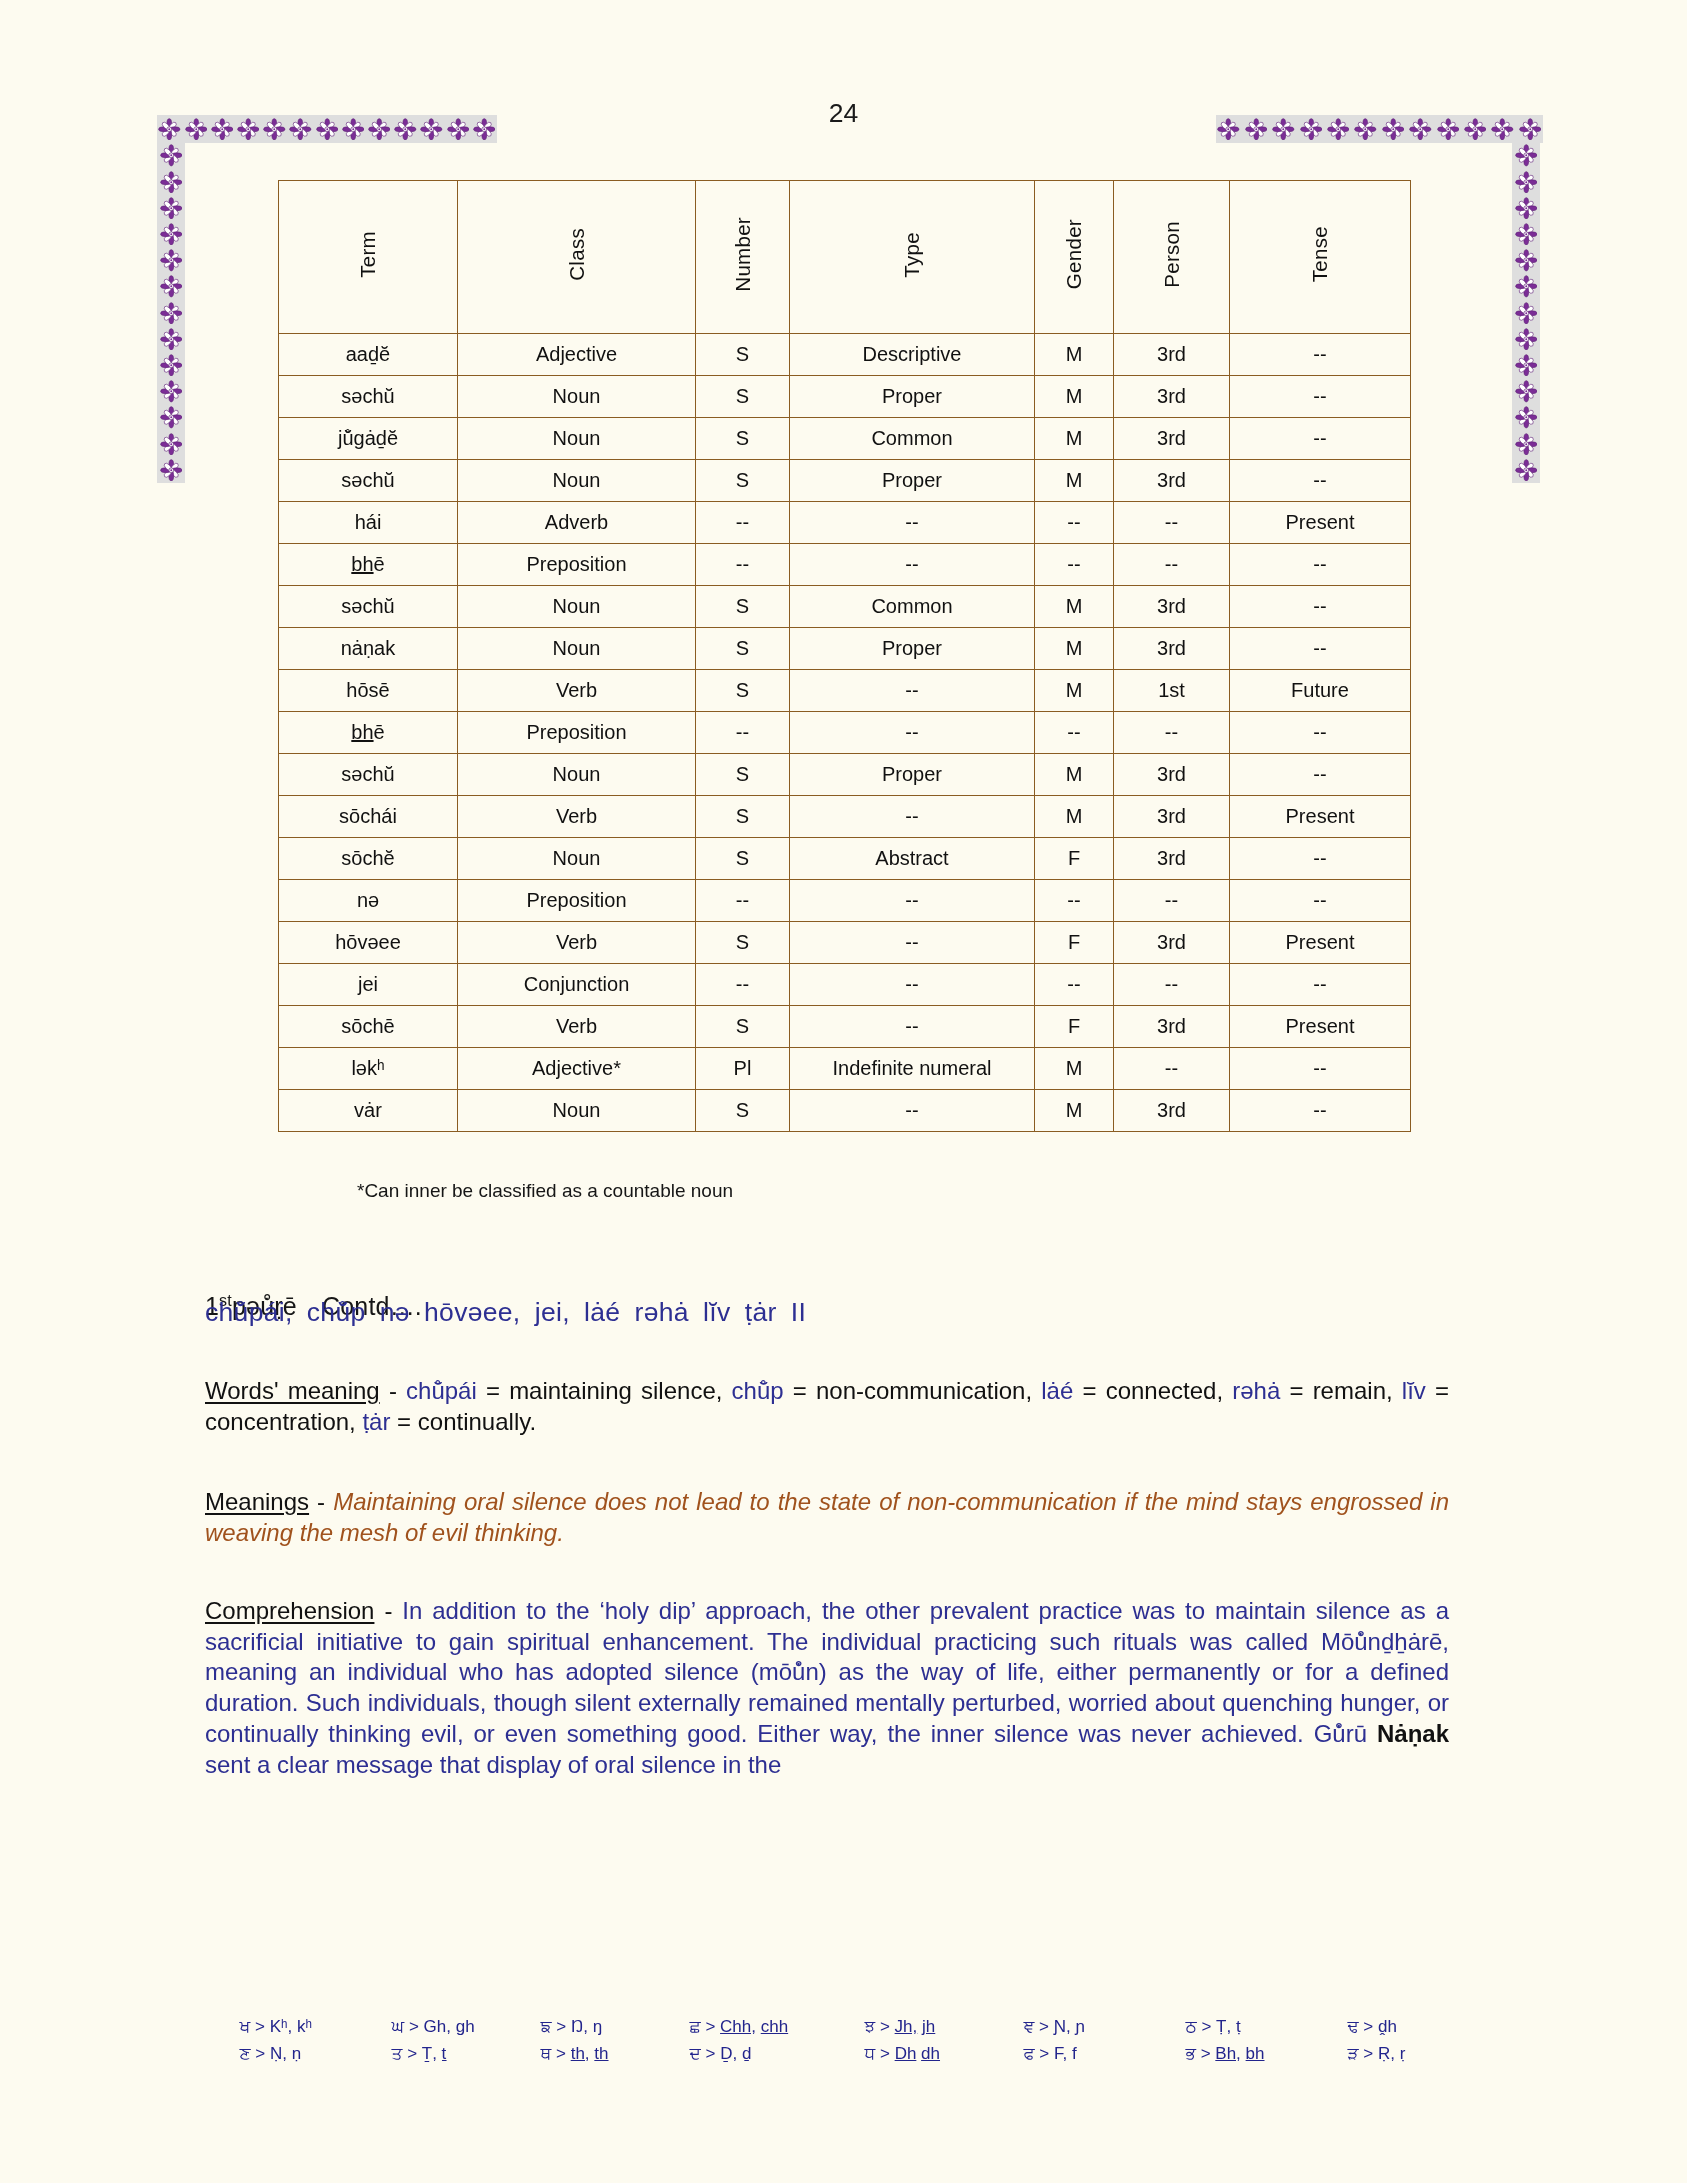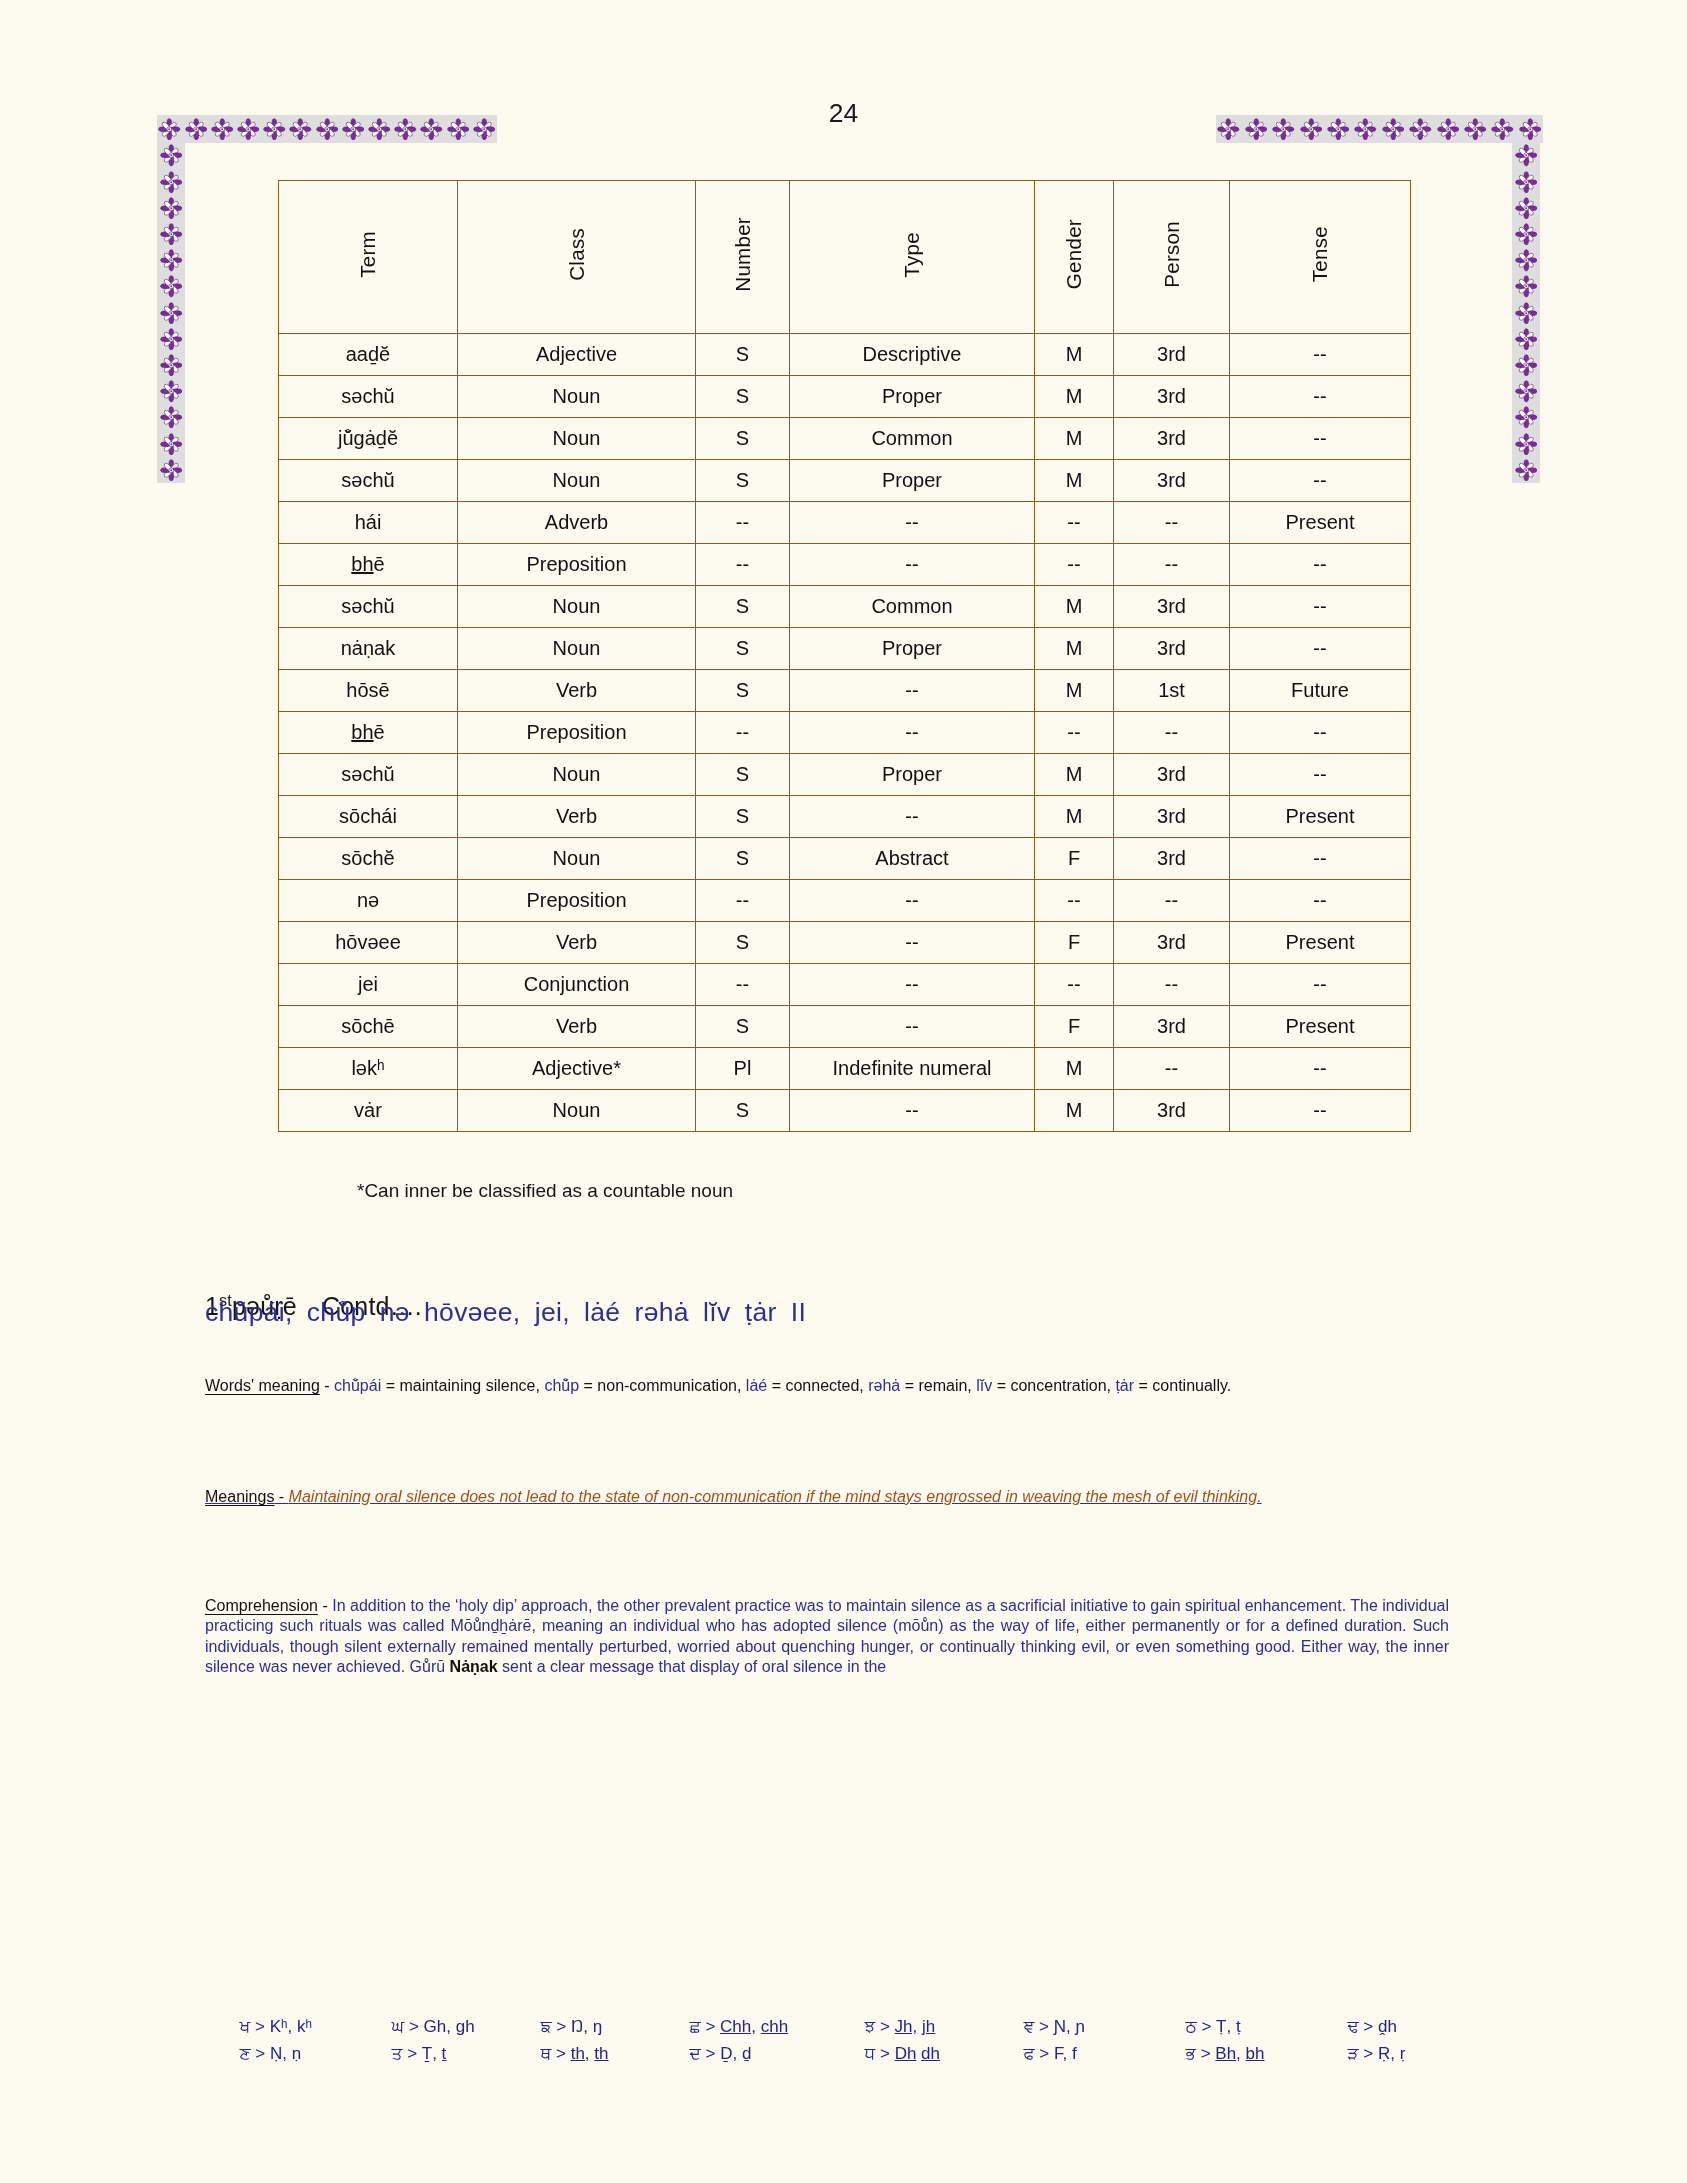--- a/index.html
+++ b/index.html
@@ -138,41 +138,41 @@
     color: #2d2f92;
     letter-spacing: 0.3px;
     word-spacing: 6.6px;
   }
 
   
   .block {
     position: absolute;
     left: 205px;
     width: 1244px;
-    font-size: 16px;
+    font-size: 24px;
     line-height: 1.28;
     text-align: justify;
     text-justify: inter-word;
     color: #2d2f92;
   }
   .block .lbl {
     color: #111111;
     text-decoration: underline;
     text-underline-offset: 3.3px;
   }
   .block .dark { color: #111111; }
   .block .blue { color: #2d2f92; }
   .block .brown-i {
     color: #a0521d;
     font-style: italic;
   }
   .block .bold-dark { color: #111111; font-weight: bold; }
 
   #words-meaning { top: 1376px; }
-  #meanings      { top: 1487px; text-decoration: underline; }
+  #meanings      { top: 1487px; }
   #comprehension { top: 1596px; }
 
   
   .key {
     position: absolute;
     left: 218px;
     top: 2017px;
     width: 1257px;
     color: #22248c;
     font-size: 17px;

